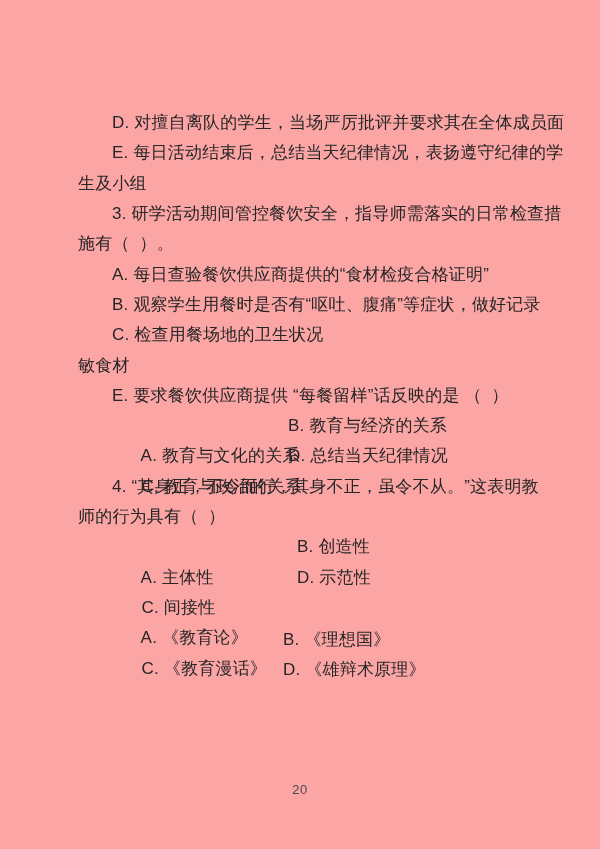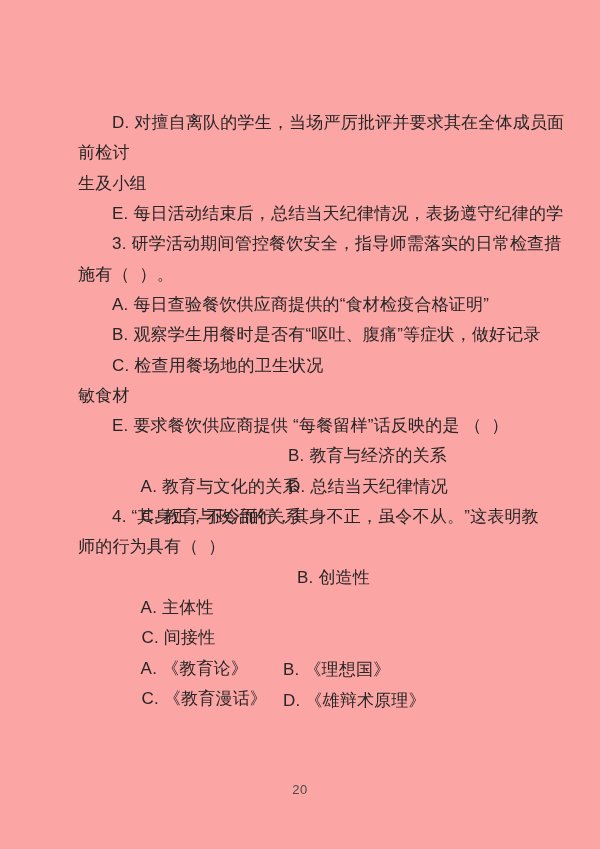--- a/index.html
+++ b/index.html
@@ -53,23 +53,22 @@
     letter-spacing: 0.5px;
   }
 </style>
 </head>
 <body>
 
 <div class="page">
   <div class="text-block">
 
     <div class="line ind"><span>D. 对擅自离队的学生，当场严厉批评并要求其在全体成员面</span></div>
-    <div class="line"><span>前检讨</span></div>
+    <div class="line ind"><span>E. 每日活动结束后，总结当天纪律情况，表扬遵守纪律的学</span></div>
     <div class="line"><span>生及小组</span></div>
-    <div class="line ind"><span>E. 每日活动结束后，总结当天纪律情况，表扬遵守纪律的学</span></div>
 
     <div class="line ind"><span>3. 研学活动期间管控餐饮安全，指导师需落实的日常检查措</span></div>
     <div class="line"><span>施有（  ）。</span></div>
     <div class="line ind"><span>A. 每日查验餐饮供应商提供的“食材检疫合格证明”</span></div>
     <div class="line ind"><span>B. 观察学生用餐时是否有“呕吐、腹痛”等症状，做好记录</span></div>
     <div class="line ind"><span>C. 检查用餐场地的卫生状况</span></div>
     <div class="line"><span>敏食材</span></div>
     <div class="line ind"><span>E. 要求餐饮供应商提供 “每餐留样”话反映的是 （  ）</span></div>
 
     <div class="line ind cols">
@@ -83,20 +82,21 @@
 
     <div class="line ind"><span>4. “其身正，不令而行，其身不正，虽令不从。”这表明教</span></div>
     <div class="line"><span>师的行为具有（  ）</span></div>
 
     <div class="line ind cols">
       <span class="c1">A. 主体性</span>
       <span class="c2 p219">B. 创造性</span>
     </div>
     <div class="line ind cols">
       <span class="c1">C. 间接性</span>
+      <span class="c2 p219">D. 示范性</span>
     </div>
 
 
     <div class="line ind cols">
       <span class="c1">A. 《教育论》</span>
       <span class="c2 p205">B. 《理想国》</span>
     </div>
     <div class="line ind cols">
       <span class="c1">C. 《教育漫话》</span>
       <span class="c2 p205">D. 《雄辩术原理》</span>

